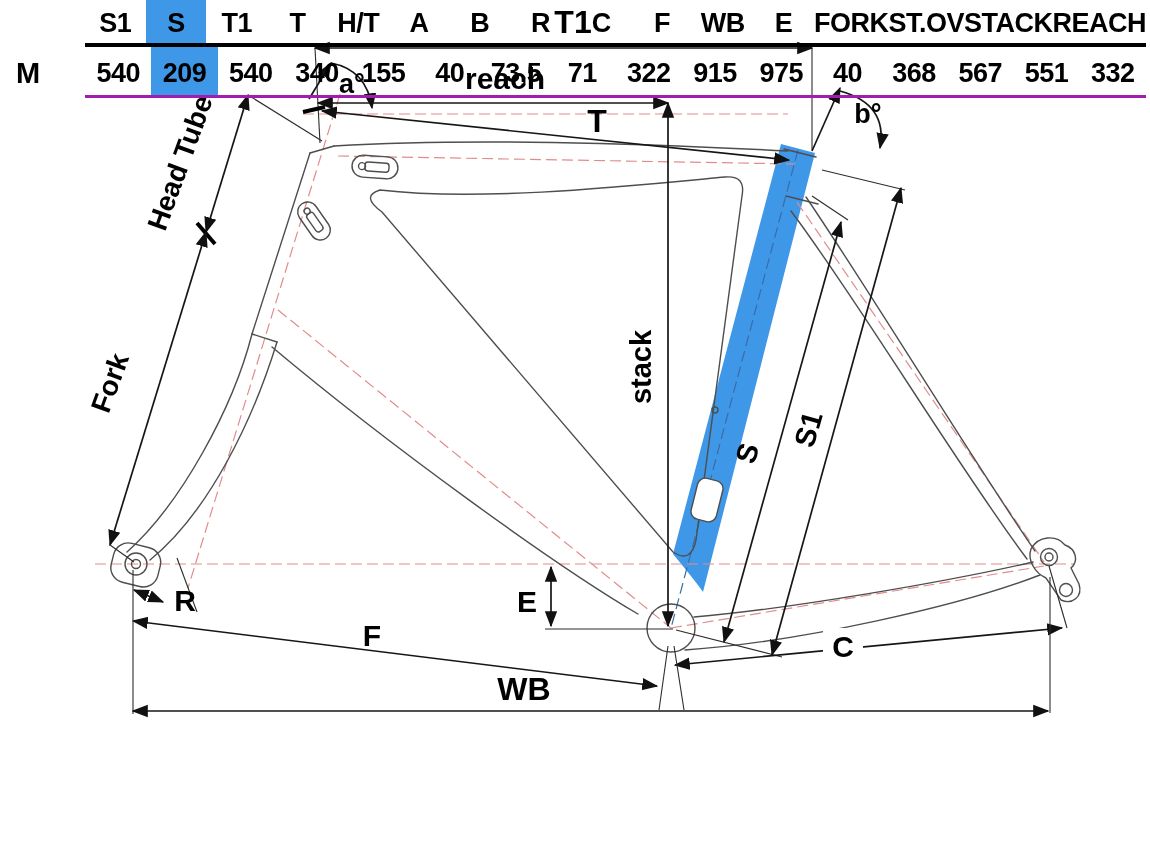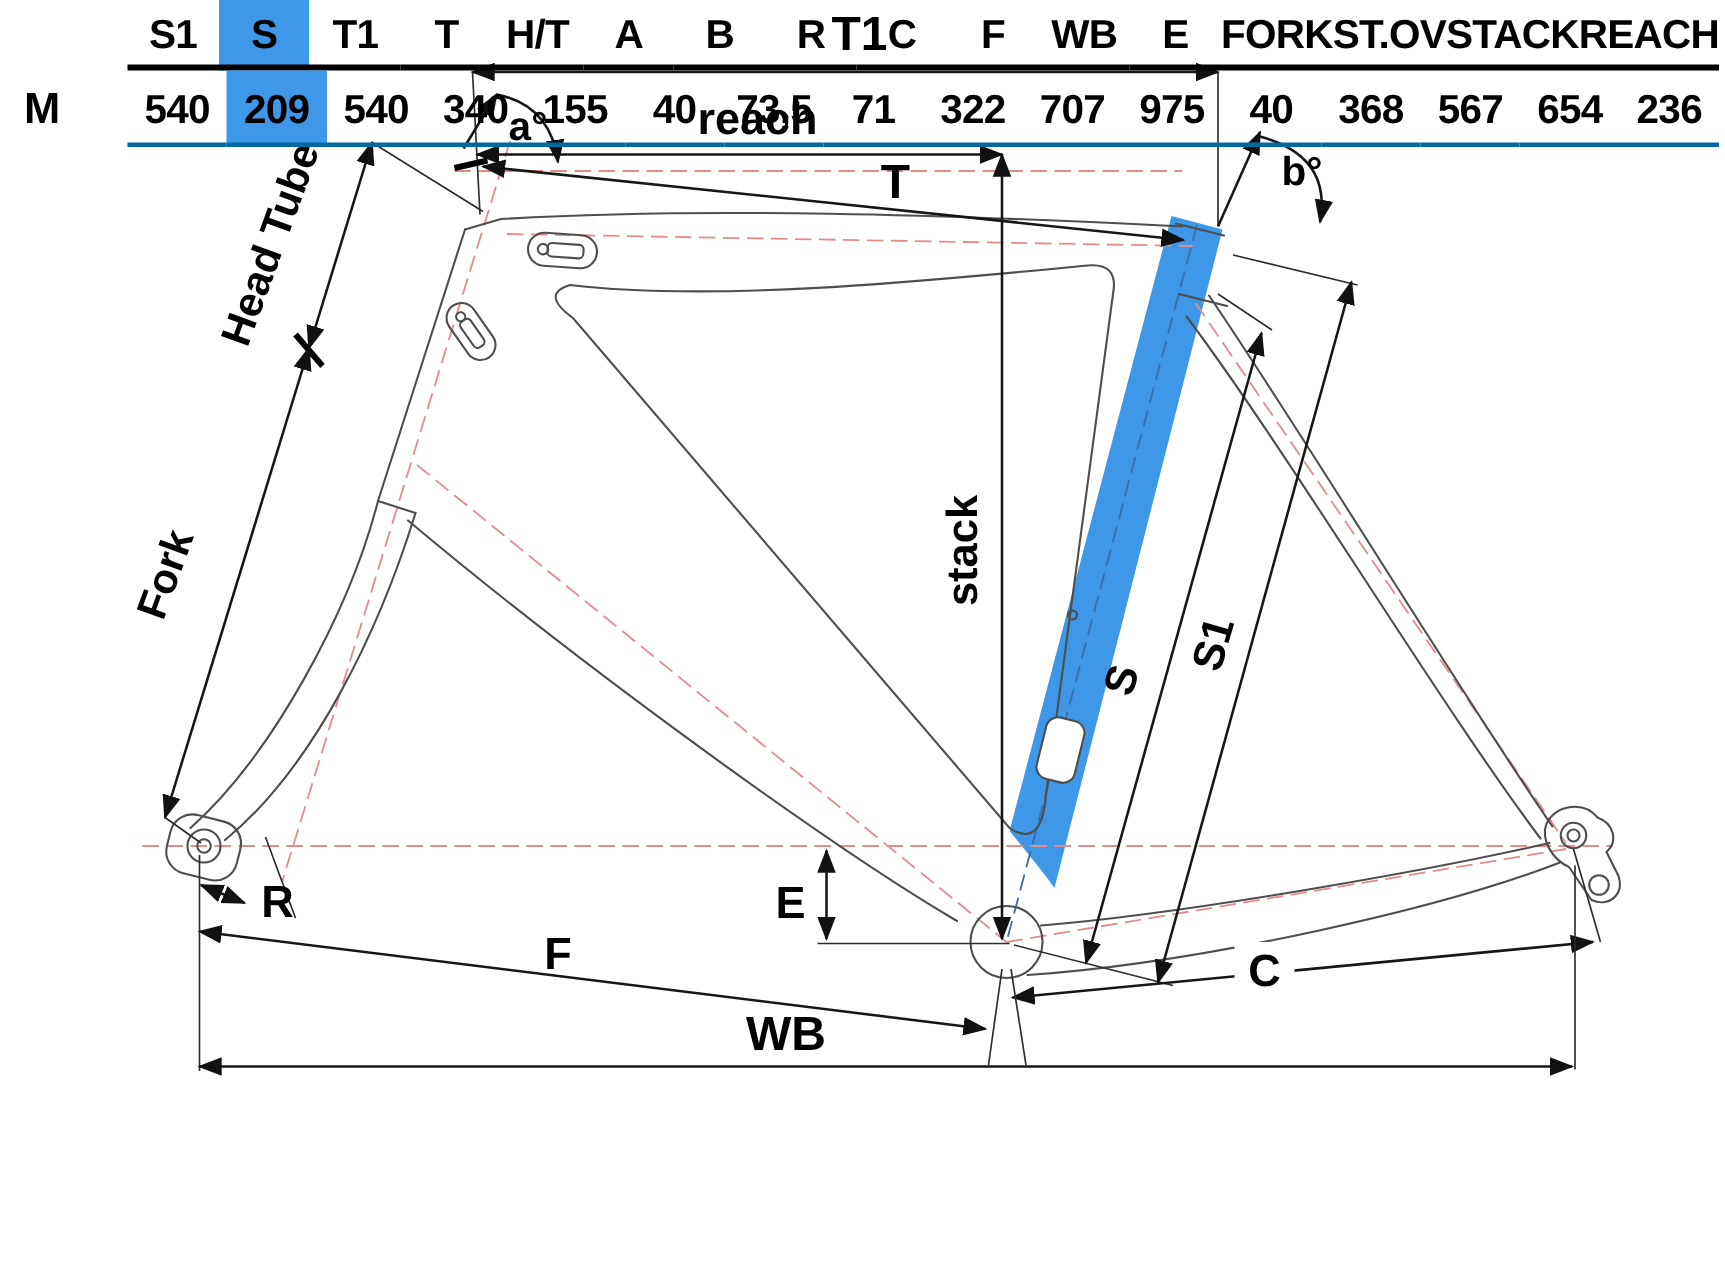--- a/index.html
+++ b/index.html
@@ -15,21 +15,21 @@
   .ext{stroke:#2c2c2c;stroke-width:1.1;fill:none;}
   .thick{stroke:#000;stroke-width:4;fill:none;}
   .hlfill{fill:#3f97e8;stroke:none;}
   .whitefill{fill:#ffffff;stroke:#4e4e4e;stroke-width:1.4;}
 
   .geo-table{position:absolute;left:0;top:748;width:1146px;}
   .trow{display:grid;grid-template-columns:85px repeat(16,1fr);}
   .cell{text-align:center;font-weight:700;font-stretch:condensed;letter-spacing:-0.5px;
         font-size:27px;color:#000;white-space:nowrap;}
   .hcell{height:43px;line-height:47px;border-bottom:4px solid #000;}
-  .vcell{height:48px;line-height:52px;border-bottom:3px solid #0369a1;}
+  .vcell{height:48px;line-height:52px;border-bottom:3px solid #a21caf;}
   .mcell{border-bottom:none;text-align:left;padding-left:16px;font-size:29px;}
   .hl{background:#3f97e8;}
 </style>
 </head>
 <body>
 
 <div class="stage">
 
 <svg width="1150" height="748" viewBox="0 0 1150 748">
   <defs>
@@ -216,23 +216,23 @@
     <div class="cell vcell mcell">M</div>
     <div class="cell vcell">540</div>
     <div class="cell vcell hl">209</div>
     <div class="cell vcell">540</div>
     <div class="cell vcell">340</div>
     <div class="cell vcell">155</div>
     <div class="cell vcell">40</div>
     <div class="cell vcell">73,5</div>
     <div class="cell vcell">71</div>
     <div class="cell vcell">322</div>
-    <div class="cell vcell">707</div>
+    <div class="cell vcell">915</div>
     <div class="cell vcell">975</div>
     <div class="cell vcell">40</div>
     <div class="cell vcell">368</div>
     <div class="cell vcell">567</div>
-    <div class="cell vcell">654</div>
-    <div class="cell vcell">236</div>
+    <div class="cell vcell">551</div>
+    <div class="cell vcell">332</div>
   </div>
 </div>
 
 </div>
 
 </body></html>

